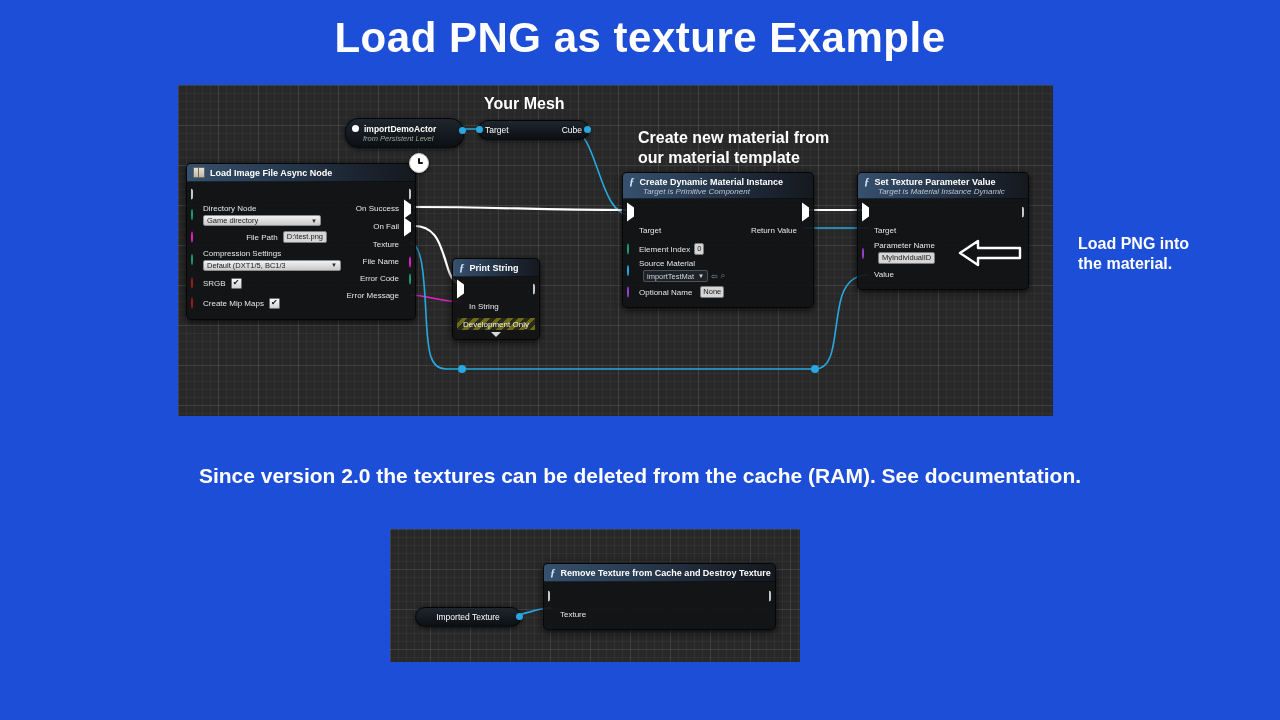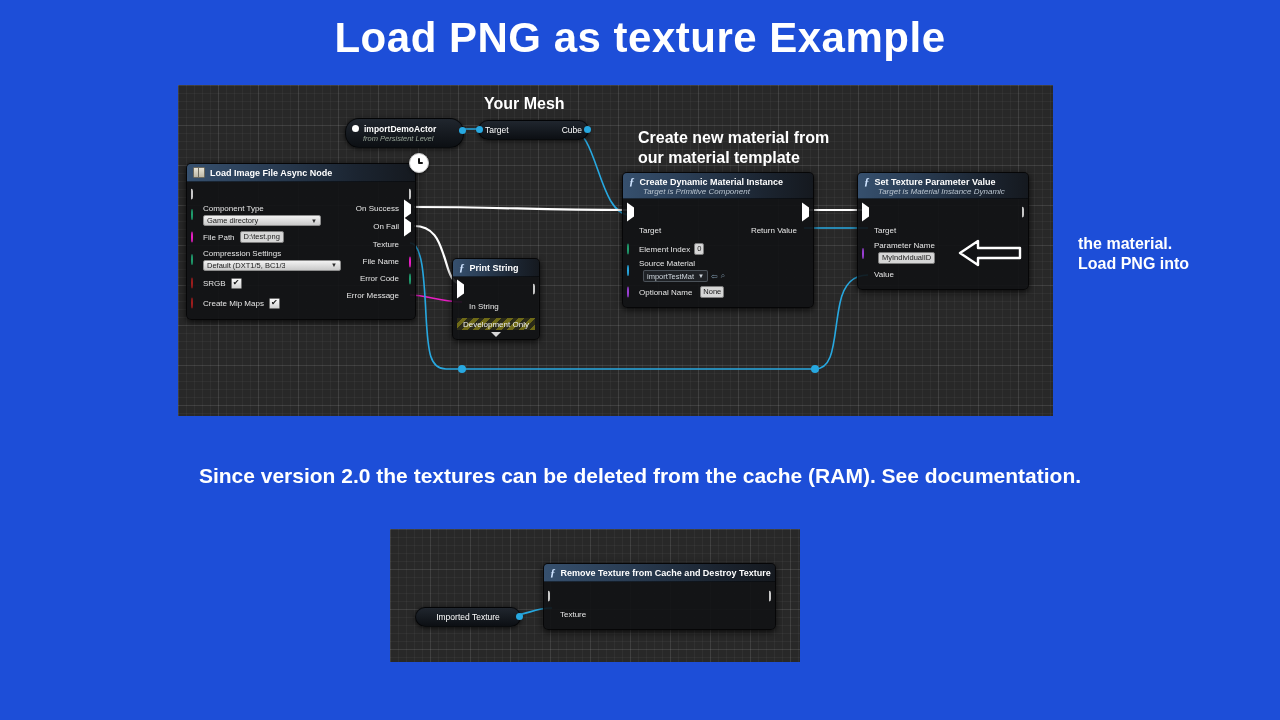--- a/index.html
+++ b/index.html
@@ -204,28 +204,28 @@
         <div class="row exec-row">
           <span class="pin left"><span class="exec hollow"></span></span>
           <span class="pin right"><span class="exec hollow"></span></span>
         </div>
 
         <div style="position:relative;">
 
           <div style="width:140px;">
             <div class="row tall stacked row-left" style="height:26px;">
               <span class="pin left c-green" style="top:8px;transform:none;"><span class="dot hollow"></span></span>
-              <span class="lbl">Component Type</span>
+              <span class="lbl">Directory Node</span>
               <span class="combo" style="width:118px;margin-top:2px;">
                 <span>Game directory</span>
                 <span class="caret">▼</span>
               </span>
             </div>
 
-            <div class="row row-left" style="height:18px;">
+            <div class="row row-left" style="height:18px;justify-content:flex-end;">
               <span class="pin left c-magenta"><span class="dot hollow"></span></span>
               <span>File Path</span>
               <span class="txtbox" style="margin-left:5px;">D:\test.png</span>
             </div>
 
             <div class="row tall stacked row-left" style="height:27px;">
               <span class="pin left c-green" style="top:9px;transform:none;"><span class="dot hollow"></span></span>
               <span class="lbl">Compression Settings</span>
               <span class="combo" style="width:138px;margin-top:2px;gap:40px;">
                 <span style="overflow:hidden;white-space:nowrap;">Default (DXT1/5, BC1/3 on DX11)</span>
@@ -376,22 +376,22 @@
     </svg>
 
   </div>
 
   <div class="annot annot-mesh">Your Mesh</div>
   <div class="annot annot-create">
     <div>Create new material from</div>
     <div>our material template</div>
   </div>
   <div class="annot annot-load">
+    <div>Load PNG into</div>
     <div>the material.</div>
-    <div>Load PNG into</div>
   </div>
 
   <div class="footnote">Since version 2.0 the textures can be deleted from the cache (RAM). See documentation.</div>
 
   <div id="canvas-bottom" class="canvas">
     <svg class="wires" viewBox="0 0 410 133">
 
       <path d="M116,87 C140,87 140,79 162,79" stroke="#27a8e0" stroke-width="1.6" fill="none"></path>
     </svg>
 

